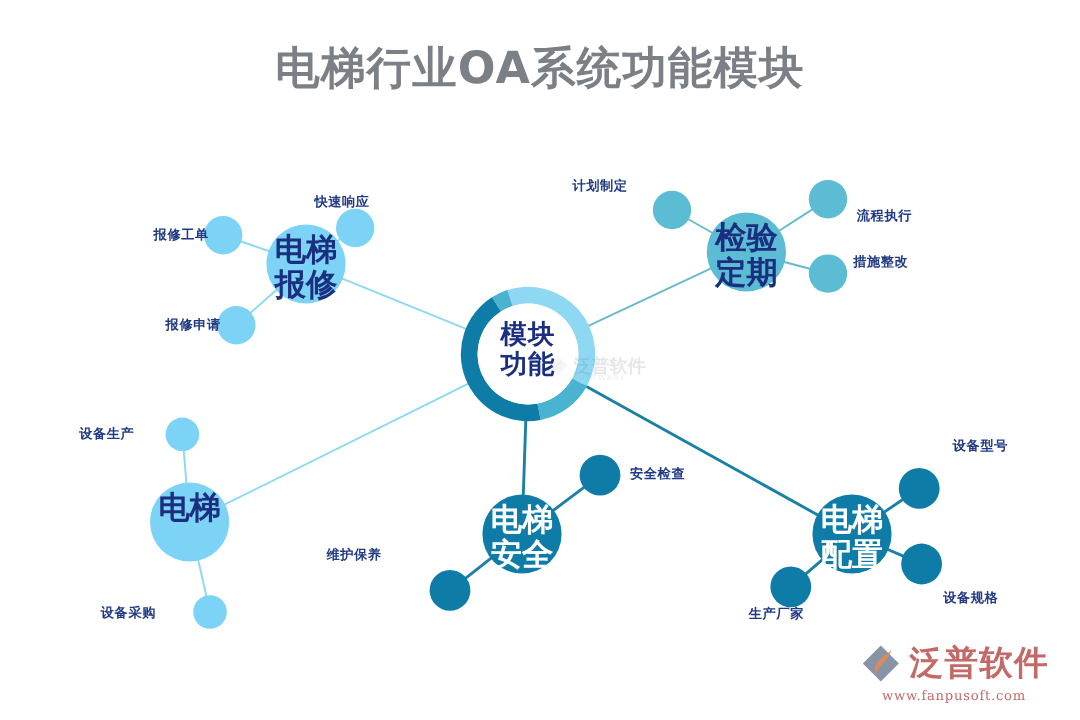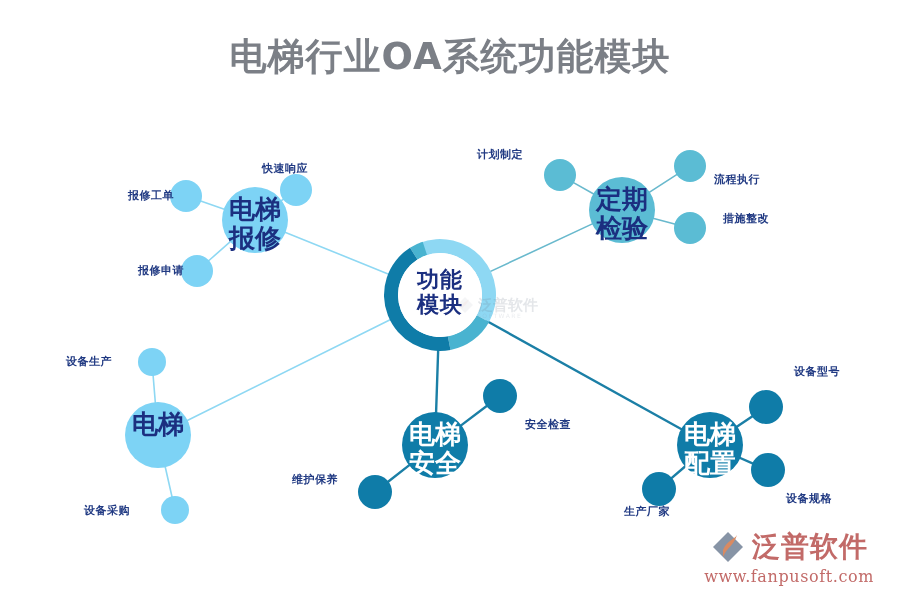--- a/index.html
+++ b/index.html
@@ -80,21 +80,21 @@
     align-items: center;
   }
   #watermark .wm-text {
     font-size: 28px;
     font-weight: bold;
     color: #c26a68;
     letter-spacing: 1px;
     margin-left: 4px;
   }
   #watermark .wm-url {
-    font-size: 16px;
+    font-size: 11px;
     color: #c26a68;
     font-family: "DejaVu Serif", "Liberation Serif", serif;
     letter-spacing: 0.6px;
     margin-top: 1px;
   }
   #center-watermark {
     position: absolute;
     left: 455px;
     top: 295px;
     display: flex;
@@ -166,48 +166,48 @@
         <circle cx="435" cy="445" r="33" fill="#0f7ca8"></circle>
         <circle cx="766" cy="407" r="17" fill="#0f7ca8"></circle>
         <circle cx="768" cy="470" r="17" fill="#0f7ca8"></circle>
         <circle cx="659" cy="489" r="17" fill="#0f7ca8"></circle>
         <circle cx="710" cy="445" r="33" fill="#0f7ca8"></circle>
       </g>
   </svg>
 
   <div id="labels-layer">
       <div class="node-label center-label" style="left: 370px; top: 268px; width: 140px;">
+        <div>模块</div>
         <div>功能</div>
-        <div>模块</div>
       </div>
       <div class="node-label hub-label" style="left: 195px; top: 195px; width: 120px;">
         <div>电梯</div>
         <div>报修</div>
       </div>
       <div class="leaf-label" style="left: 128px; top: 188px;">报修工单</div>
       <div class="leaf-label" style="left: 262px; top: 161px;">快速响应</div>
       <div class="leaf-label" style="left: 138px; top: 263px;">报修申请</div>
       <div class="node-label hub-label" style="left: 562px; top: 185px; width: 120px;">
+        <div>检验</div>
         <div>定期</div>
-        <div>检验</div>
       </div>
       <div class="leaf-label" style="left: 477px; top: 147px;">计划制定</div>
       <div class="leaf-label" style="left: 714px; top: 148px; margin-top: 24px;">流程执行</div>
-      <div class="leaf-label" style="left: 711px; top: 211px; margin-left: 12px;">措施整改</div>
+      <div class="leaf-label" style="left: 711px; top: 211px;">措施整改</div>
       <div class="node-label hub-label" style="left: 98px; top: 410px; width: 120px;">
         <div>电梯</div>
       </div>
       <div class="leaf-label" style="left: 66px; top: 354px;">设备生产</div>
       <div class="leaf-label" style="left: 84px; top: 503px;">设备采购</div>
       <div class="node-label hub-label white" style="left: 375px; top: 420px; width: 120px;">
         <div>电梯</div>
         <div>安全</div>
       </div>
-      <div class="leaf-label" style="left: 525px; top: 387px; margin-top: 30px;">安全检查</div>
-      <div class="leaf-label" style="left: 272px; top: 472px; margin-left: 20px;">维护保养</div>
+      <div class="leaf-label" style="left: 525px; top: 387px;">安全检查</div>
+      <div class="leaf-label" style="left: 272px; top: 455px;">维护保养</div>
       <div class="node-label hub-label white" style="left: 650px; top: 420px; width: 120px;">
         <div>电梯</div>
         <div>配置</div>
       </div>
       <div class="leaf-label" style="left: 782px; top: 364px; margin-left: 12px;">设备型号</div>
       <div class="leaf-label" style="left: 786px; top: 469px; margin-top: 22px;">设备规格</div>
       <div class="leaf-label" style="left: 624px; top: 504px;">生产厂家</div>
     </div>
 
   <div id="center-watermark">

